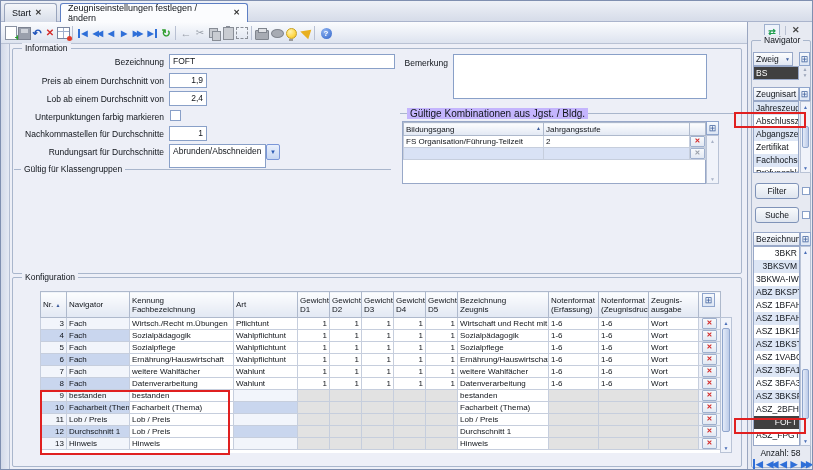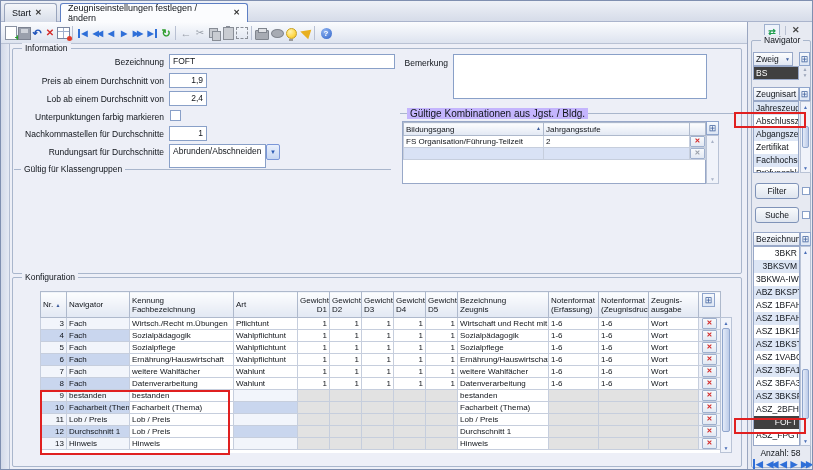--- a/index.html
+++ b/index.html
@@ -279,21 +279,21 @@
           <tr style="height:26px;">
         <th><span>Nr.</span> <span class="sort">▲</span></th>
         <th><span>Navigator</span></th>
         <th>
               <span style="display:block;">Kennung</span>
               <span style="display:block;">Fachbezeichnung</span>
             </th>
         <th><span>Art</span></th>
         <th>
               <span style="display:block;">Gewicht</span>
-              <span style="display:block;text-align:right;">D1</span>
+              <span style="display:block;">D1</span>
             </th>
         <th>
               <span style="display:block;">Gewicht</span>
               <span style="display:block;">D2</span>
             </th>
         <th>
               <span style="display:block;">Gewicht</span>
               <span style="display:block;">D3</span>
             </th>
         <th>

